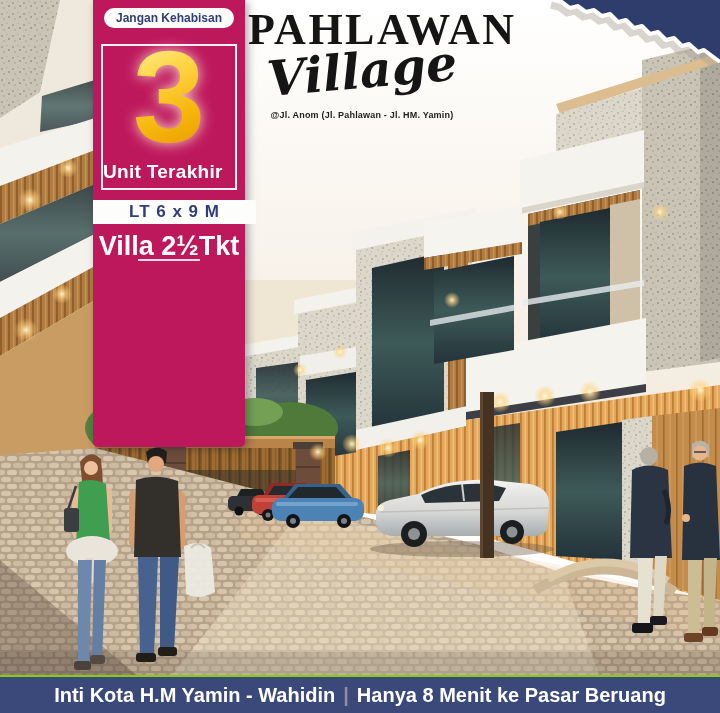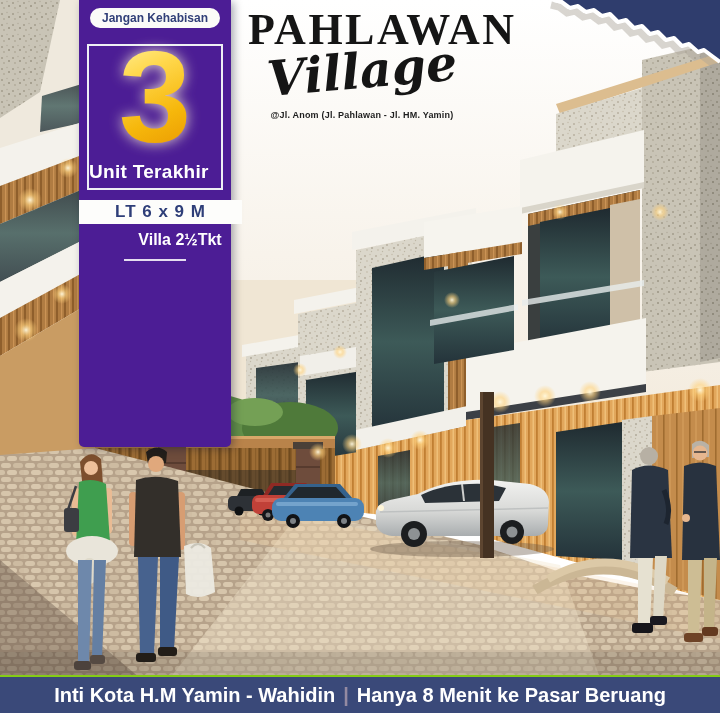--- a/index.html
+++ b/index.html
@@ -5,22 +5,22 @@
   html,body{margin:0;padding:0;background:#777;}
   .poster{
     position:relative;width:720px;height:713px;overflow:hidden;
     background:#fff;font-family:"Liberation Sans",sans-serif;
   }
   .scene{position:absolute;left:0;top:0;width:720px;height:713px;display:block;}
   .torn{position:absolute;left:548px;top:0;width:172px;height:76px;}
 
   
   .promo-panel{
-    position:absolute;left:79px;top:0;width:152px;height:447px;
-    background:#4c1d95;border-radius:0 0 5px 5px;
+    position:absolute;left:93px;top:0;width:152px;height:447px;
+    background:#be185d;border-radius:0 0 5px 5px;
     box-shadow:3px 2px 9px rgba(10,15,40,.35);
   }
   .badge{
     position:absolute;top:8px;left:50%;transform:translateX(-50%);
     background:#fbfbf8;color:#313f78;font-size:12px;font-weight:bold;
     padding:3px 12px;border-radius:12px;white-space:nowrap;
   }
   .unit-box{
     position:absolute;top:44px;left:8px;right:8px;height:146px;
     border:2px solid #eef0f4;box-sizing:border-box;
@@ -36,21 +36,21 @@
     position:absolute;bottom:5px;left:0;width:100%;text-align:left;
     font-size:19px;font-weight:bold;color:#ffffff;letter-spacing:.3px;
   }
   .land-band{
     position:absolute;top:200px;left:0;width:163px;background:#fdfdfb;
     color:#2e3e78;font-size:17px;font-weight:bold;text-align:center;
     padding:2px 0;letter-spacing:1px;
   }
   .villa-spec{
     position:absolute;top:231px;left:0;width:100%;text-align:center;
-    font-size:16px;font-weight:bold;color:#fff;padding-left:25px;
+    font-size:27px;font-weight:bold;color:#fff;
   }
   .panel-divider{
     position:absolute;top:259px;left:50%;transform:translateX(-50%);
     width:62px;height:2px;background:rgba(255,255,255,.85);
   }
 
   
   .brand{position:absolute;left:248px;top:8px;width:228px;text-align:center;color:#151515;}
   .brand-title{
     font-family:"Liberation Serif",serif;font-size:44px;font-weight:bold;

